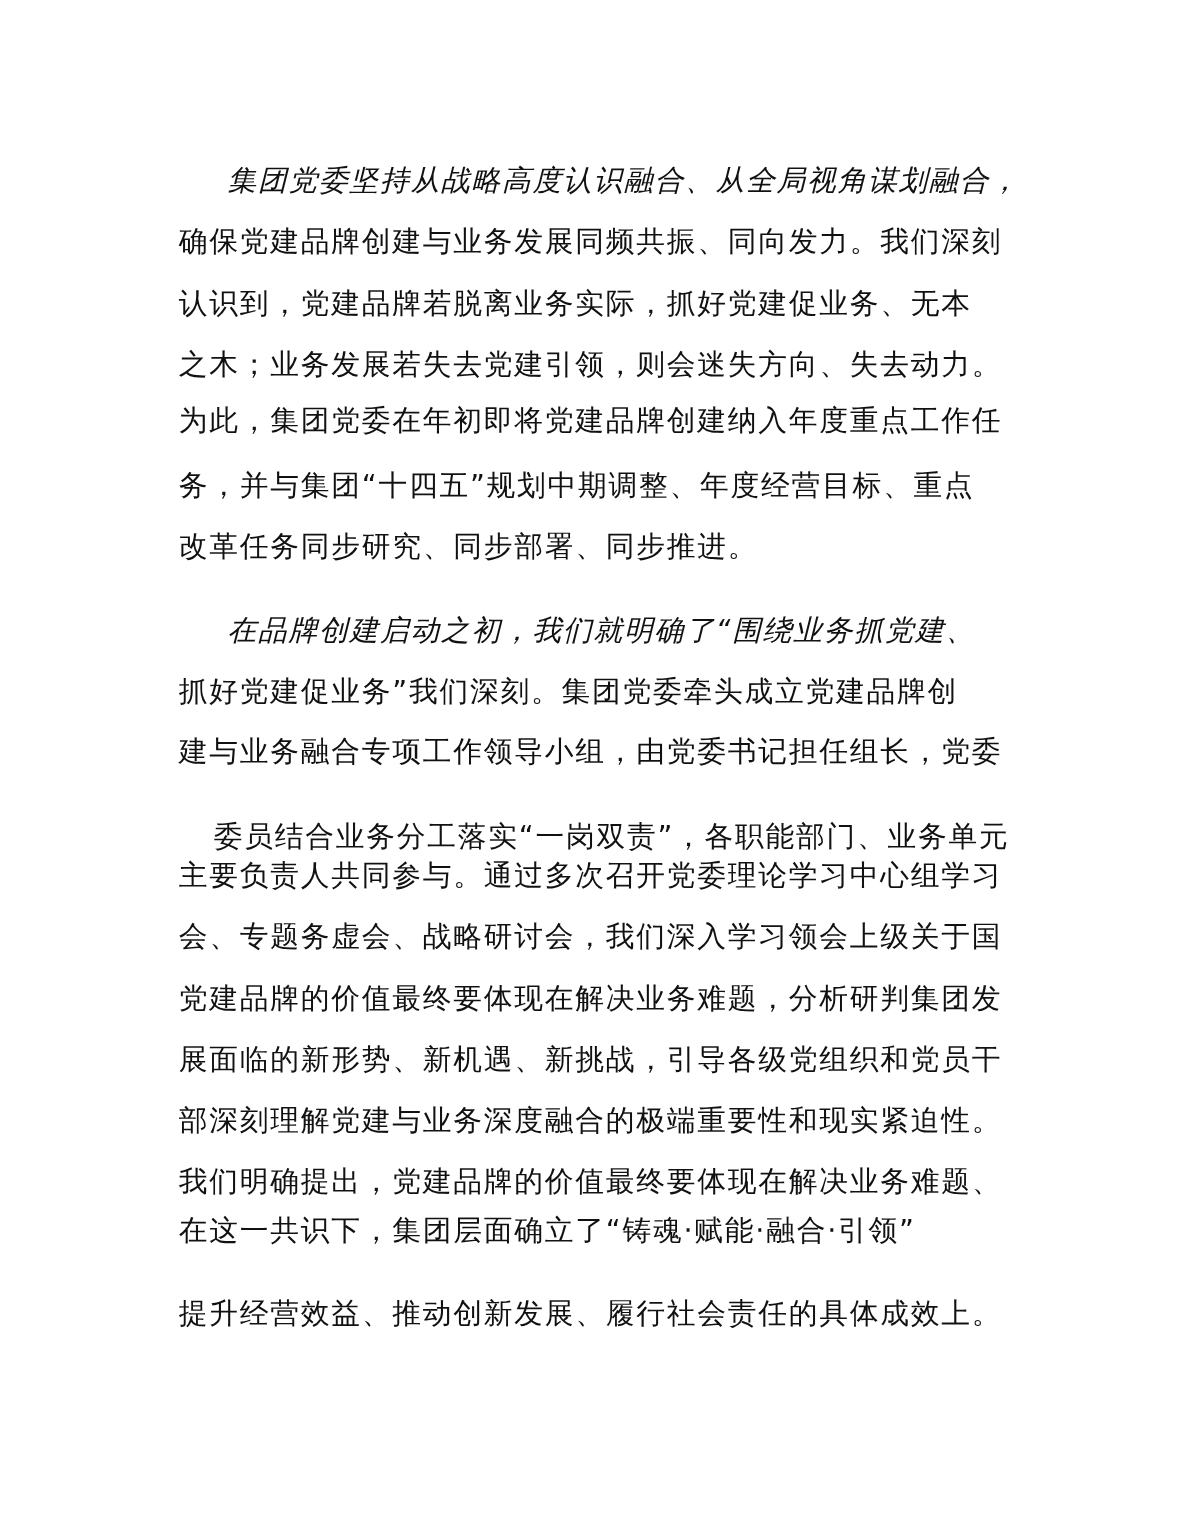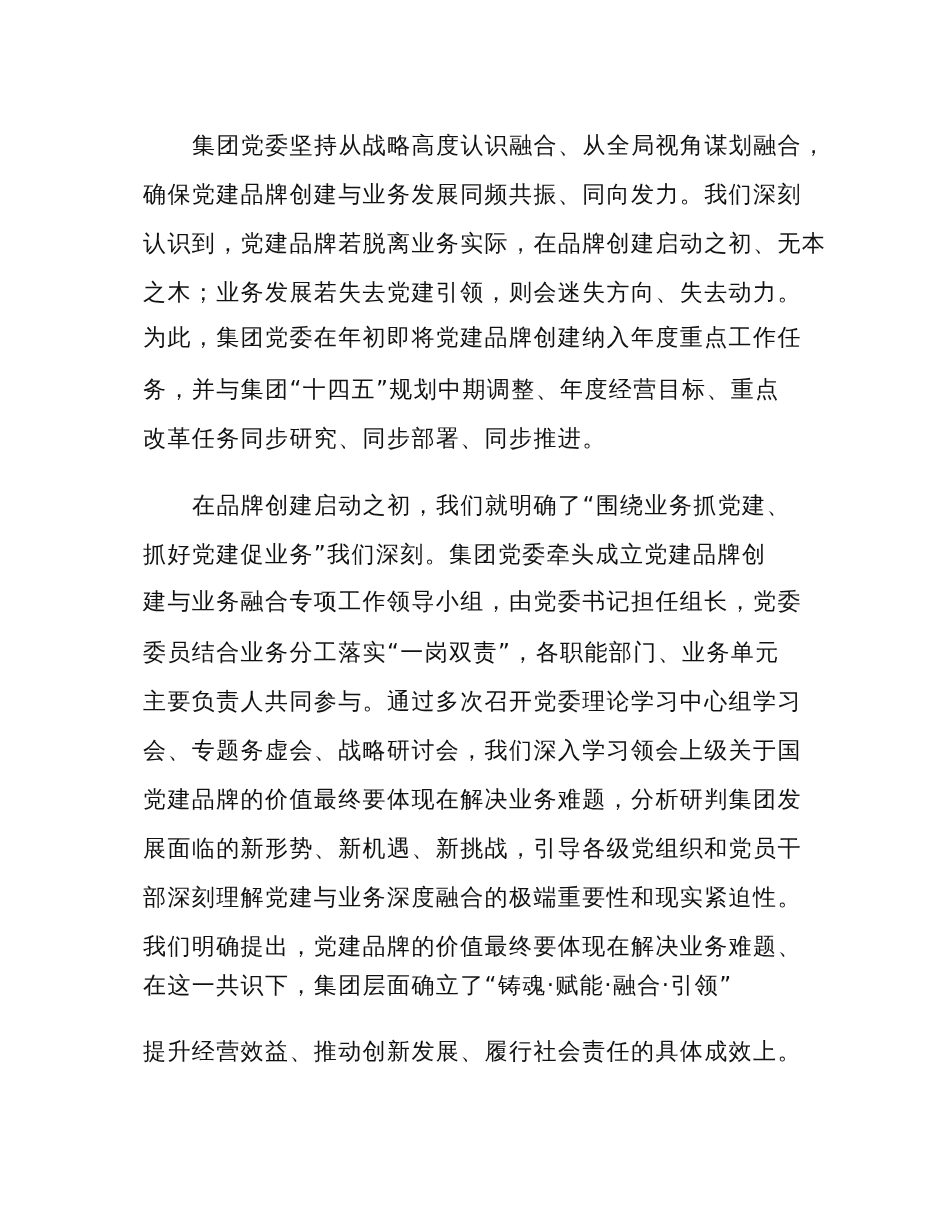--- a/index.html
+++ b/index.html
@@ -25,42 +25,42 @@
   .line {
     position: absolute;
     left: 143px;
     height: 30px;
     line-height: 30px;
     font-size: 23px;
     letter-spacing: 1.4px;
     white-space: nowrap;
     color: #111111;
   }
-  .indent { left: 192px; }
+  .indent { left: 182px; font-style: italic; }
 </style>
 </head>
 <body>
 
 <div class="page">
 
   <div>
     <div class="line indent" style="top:130px;">集团党委坚持从战略高度认识融合、从全局视角谋划融合，</div>
     <div class="line" style="top:179px;">确保党建品牌创建与业务发展同频共振、同向发力。我们深刻</div>
-    <div class="line" style="top:228px;">认识到，党建品牌若脱离业务实际，在品牌创建启动之初、无本</div>
+    <div class="line" style="top:228px;">认识到，党建品牌若脱离业务实际，抓好党建促业务、无本</div>
     <div class="line" style="top:277px;">之木；业务发展若失去党建引领，则会迷失方向、失去动力。</div>
     <div class="line" style="top:322px;">为此，集团党委在年初即将党建品牌创建纳入年度重点工作任</div>
     <div class="line" style="top:374px;">务，并与集团“十四五”规划中期调整、年度经营目标、重点</div>
     <div class="line" style="top:423px;">改革任务同步研究、同步部署、同步推进。</div>
   </div>
 
   <div>
     <div class="line indent" style="top:490px;">在品牌创建启动之初，我们就明确了“围绕业务抓党建、</div>
     <div class="line" style="top:539px;">抓好党建促业务”我们深刻。集团党委牵头成立党建品牌创</div>
     <div class="line" style="top:588px;font-family:Liberation Mono, monospace;">建与业务融合专项工作领导小组，由党委书记担任组长，党委</div>
-    <div class="line" style="top:637px;">委员结合业务分工落实“一岗双责”，各职能部门、业务单元</div>
+    <div class="line" style="top:655px;margin-left:28px;">委员结合业务分工落实“一岗双责”，各职能部门、业务单元</div>
     <div class="line" style="top:686px;">主要负责人共同参与。通过多次召开党委理论学习中心组学习</div>
     <div class="line" style="top:735px;">会、专题务虚会、战略研讨会，我们深入学习领会上级关于国</div>
     <div class="line" style="top:784px;">党建品牌的价值最终要体现在解决业务难题，分析研判集团发</div>
     <div class="line" style="top:833px;">展面临的新形势、新机遇、新挑战，引导各级党组织和党员干</div>
     <div class="line" style="top:882px;">部深刻理解党建与业务深度融合的极端重要性和现实紧迫性。</div>
     <div class="line" style="top:931px;">我们明确提出，党建品牌的价值最终要体现在解决业务难题、</div>
     <div class="line" style="top:1036px;">提升经营效益、推动创新发展、履行社会责任的具体成效上。</div>
     <div class="line" style="top:970px;">在这一共识下，集团层面确立了“铸魂·赋能·融合·引领”</div>
   </div>
 

